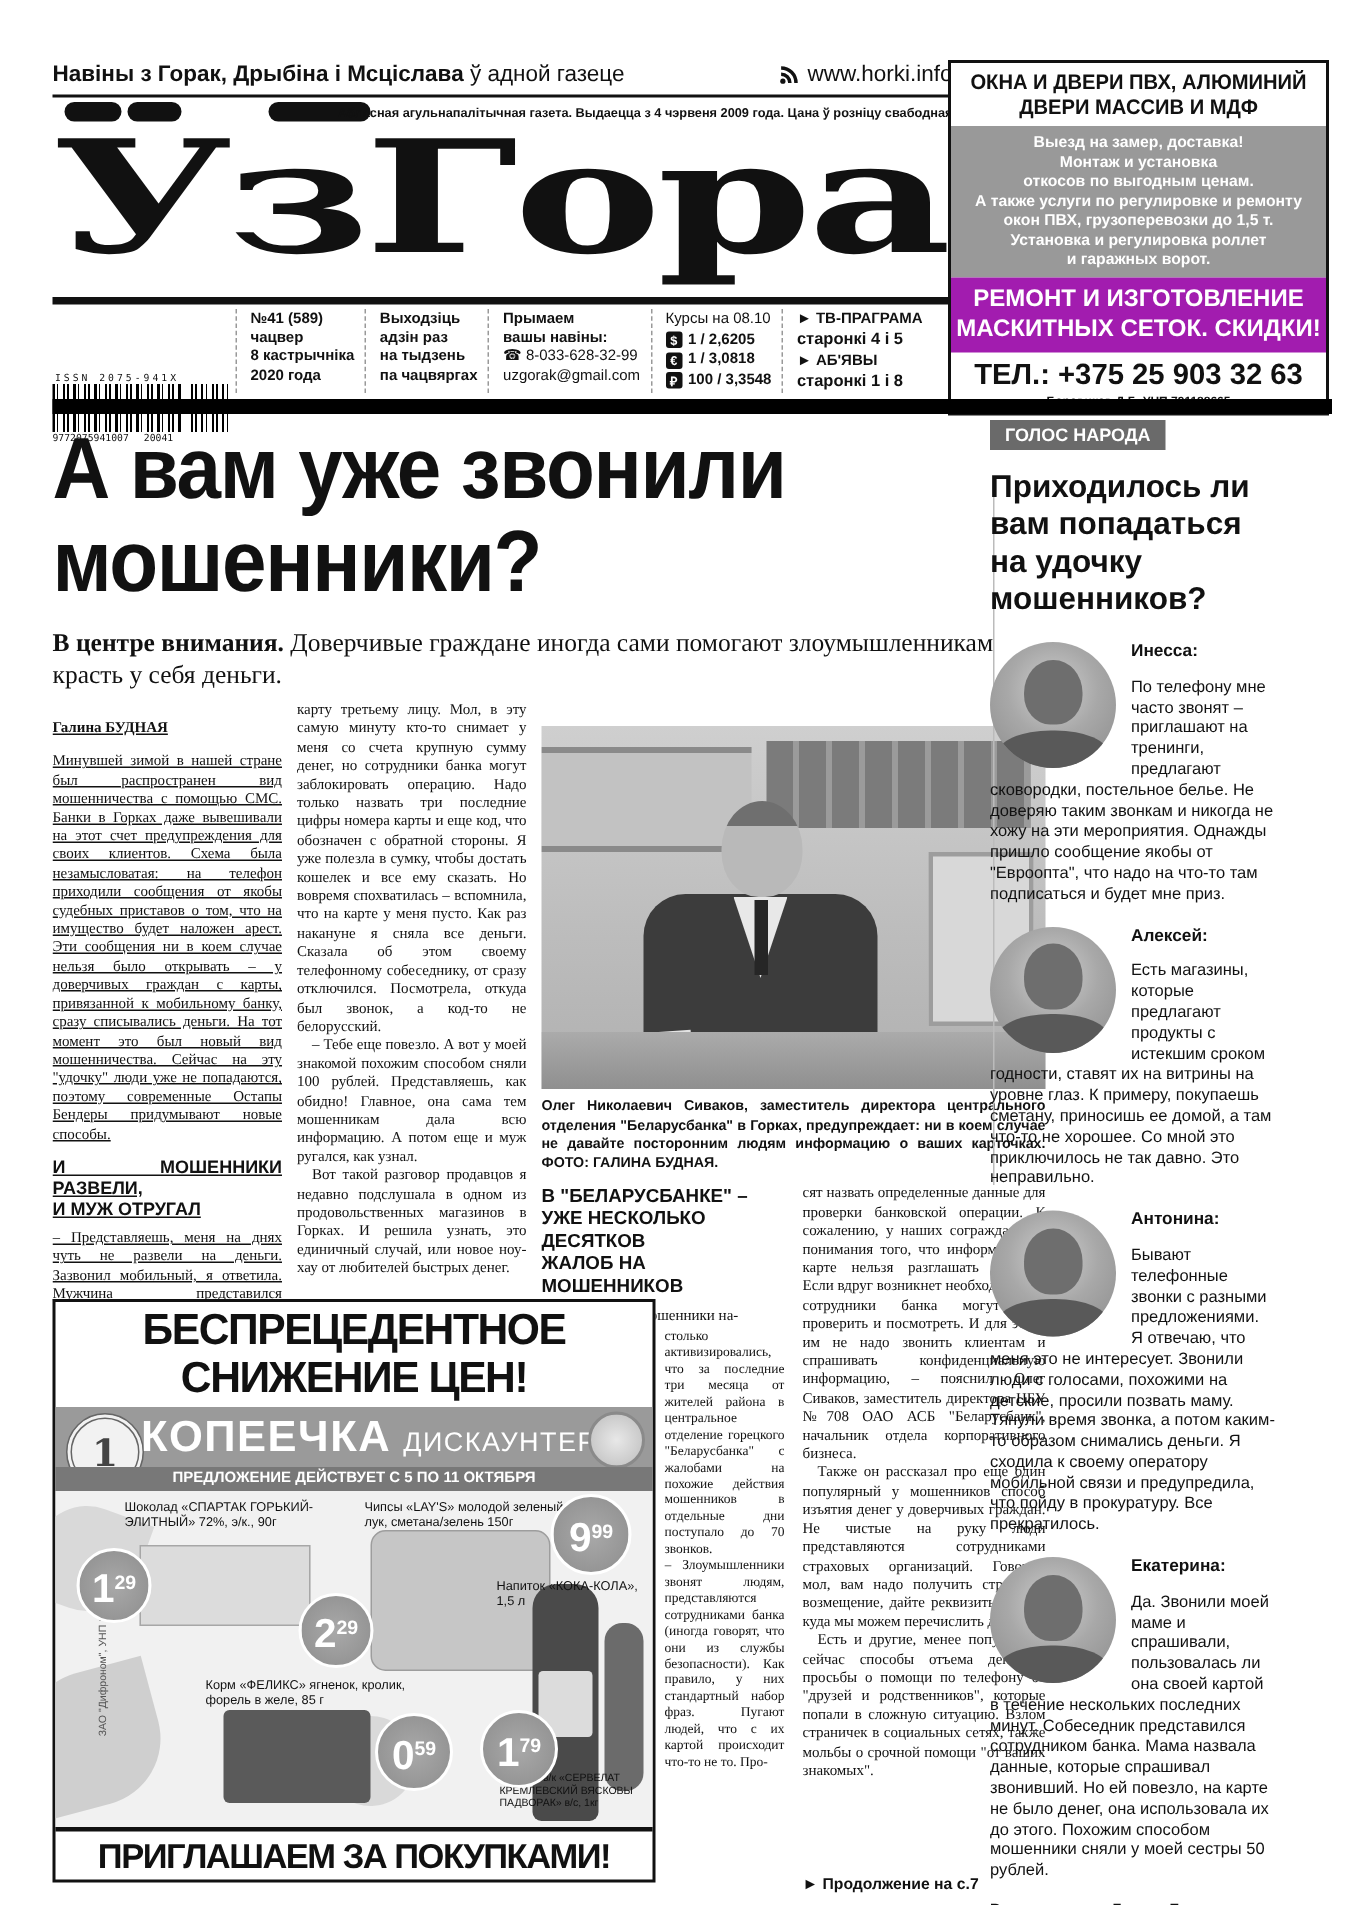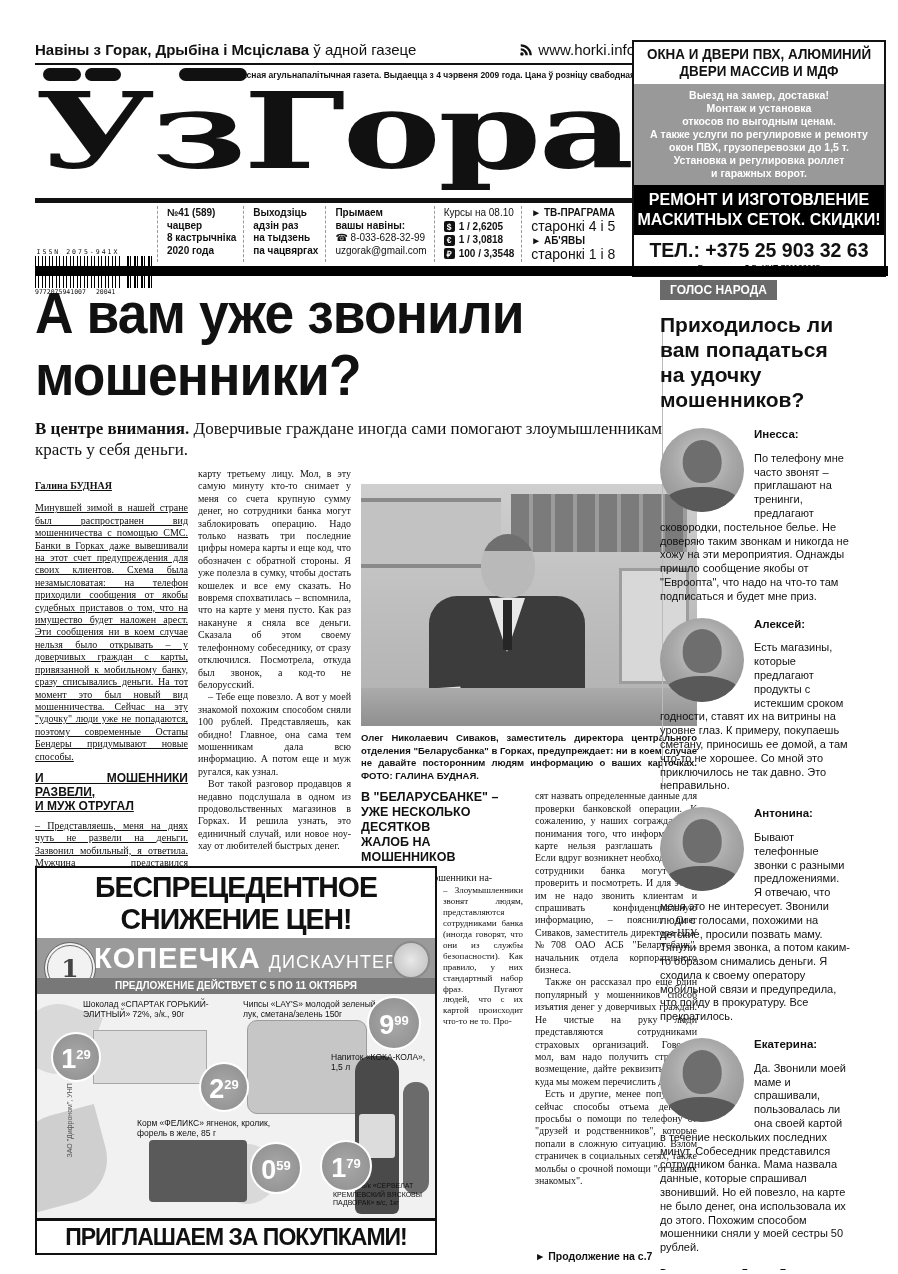--- a/index.html
+++ b/index.html
@@ -16,38 +16,38 @@
   .masthead{position:absolute;left:35px;top:64px;width:600px;height:134px;border-bottom:5px solid #111;}
   .blob{position:absolute;top:4px;height:13px;background:#111;border-radius:7px;}
   .blob1{left:8px;width:38px;} .blob2{left:50px;width:36px;} .blob3{left:144px;width:68px;}
   .mast-note{position:absolute;right:0;top:6px;font-size:8.5px;font-weight:bold;white-space:nowrap;}
   .logo{position:absolute;left:0;top:14px;font-family:"DejaVu Serif",serif;font-weight:bold;
         font-size:104px;line-height:108px;letter-spacing:-2px;transform:scaleX(1.42);transform-origin:left center;}
   
   .window-ad{position:absolute;left:632px;top:40px;width:250px;border:2px solid #111;background:#fff;text-align:center;}
   .wa-title{font-size:14px;font-weight:900;line-height:17px;padding:4px 2px;white-space:pre-line;transform:scaleX(.96);}
   .wa-body{background:#999;color:#fff;font-size:10.5px;font-weight:bold;line-height:13px;padding:5px 2px;white-space:pre-line;}
-  .wa-black{background:#000000;color:#fff;font-size:16px;font-weight:900;line-height:20px;padding:5px 1px;white-space:pre-line;}
+  .wa-black{background:#a21caf;color:#fff;font-size:16px;font-weight:900;line-height:20px;padding:5px 1px;white-space:pre-line;}
   .wa-tel{font-size:19.5px;font-weight:900;padding:4px 0 1px;}
   .wa-unp{font-size:8px;font-weight:bold;padding-bottom:3px;}
   
   .info-row{position:absolute;left:35px;top:206px;width:640px;height:56px;display:flex;}
   .barcode-box{width:122px;padding-top:2px;margin-top:40px;}
   .issn{font-family:"DejaVu Sans Mono",monospace;font-size:6.5px;letter-spacing:2px;text-align:center;width:86px;}
   .bars-row{display:flex;gap:6px;align-items:flex-start;}
   .bars{height:32px;background:repeating-linear-gradient(90deg,#000 0 1.5px,#fff 1.5px 3px,#000 3px 4px,#fff 4px 7px);}
   .bars-l{width:86px;} .bars-r{width:26px;}
   .bc-nums{display:flex;gap:10px;font-family:"DejaVu Sans Mono",monospace;font-size:6.5px;}
   .info-col{border-left:1px dashed #999;padding:1px 7px 0 9px;font-size:10px;line-height:12.5px;}
   .ic-strong{font-weight:bold;}
   .pre{white-space:pre-line;}
   .rate-row{display:flex;align-items:center;gap:4px;font-weight:bold;margin-top:1px;}
   .cur-ic{display:inline-flex;width:11px;height:11px;background:#111;color:#fff;border-radius:2px;
           font-size:8.5px;font-weight:bold;align-items:center;justify-content:center;}
-  .pages-note{font-size:14px;font-weight:normal;}
+  .pages-note{font-size:11px;font-weight:bold;}
   
   .black-bar{position:absolute;left:35px;top:266px;width:853px;height:10px;background:#000;}
   
   .headline{position:absolute;left:35px;top:282px;width:660px;font-weight:900;font-size:58px;line-height:62px;
             letter-spacing:-1px;transform:scaleX(.92);transform-origin:left top;}
   .lead{position:absolute;left:35px;top:418px;width:648px;font-family:"Liberation Serif",serif;font-size:17px;line-height:21px;}
   .lead b{font-weight:bold;}
   
   .article{position:absolute;left:35px;top:462px;width:662px;height:800px;}
   .divider{position:absolute;left:662px;top:330px;width:1px;height:460px;background:#bbb;}
@@ -269,20 +269,21 @@
         <div class="ph-desk"></div>
       </div>
       <div class="caption">Олег Николаевич Сиваков, заместитель директора центрального отделения "Беларусбанка" в Горках, предупреждает: ни в коем случае не давайте посторонним людям информацию о ваших карточках. ФОТО: ГАЛИНА БУДНАЯ.</div>
       <div class="section-row">
         <div class="colC">
           <div class="sec-title">В "БЕЛАРУСБАНКЕ" –
 УЖЕ НЕСКОЛЬКО ДЕСЯТКОВ
 ЖАЛОБ НА МОШЕННИКОВ</div>
           <div class="first-line serif">Оказалось, что мошенники на-</div>
           <div class="narrow serif">
+            <p class="noind">столько активизировались, что за последние три месяца от жителей района в центральное отделение горецкого "Беларусбанка" с жалобами на похожие действия мошенников в отдельные дни поступало до 70 звонков.</p>
             <p class="noind">– Злоумышленники звонят людям, представляются сотрудниками банка (иногда говорят, что они из службы безопасности). Как правило, у них стандартный набор фраз. Пугают людей, что с их картой происходит что-то не то. Про-</p>
           </div>
         </div>
         <div class="colD">
           <div class="serif">
             <p class="noind">сят назвать определенные данные для проверки банковской операции. К сожалению, у наших сограждан нет понимания того, что информацию о карте нельзя разглашать никому! Если вдруг возникнет необходимость, сотрудники банка могут все проверить и посмотреть. И для этого им не надо звонить клиентам и спрашивать конфиденциальную информацию, – пояснил Олег Сиваков, заместитель директора ЦБУ №708 ОАО АСБ "Беларусбанк", начальник отдела корпоративного бизнеса.</p>
             <p>Также он рассказал про еще один популярный у мошенников способ изъятия денег у доверчивых граждан. Не чистые на руку люди представляются сотрудниками страховых организаций. Говорят, мол, вам надо получить страховое возмещение, дайте реквизиты карты, куда мы можем перечислить деньги.</p>
             <p>Есть и другие, менее популярные сейчас способы отъема денег – просьбы о помощи по телефону от "друзей и родственников", которые попали в сложную ситуацию. Взлом страничек в социальных сетях, также мольбы о срочной помощи "от ваших знакомых".</p>
           </div>
           <div class="continue">► Продолжение на с.7</div>

